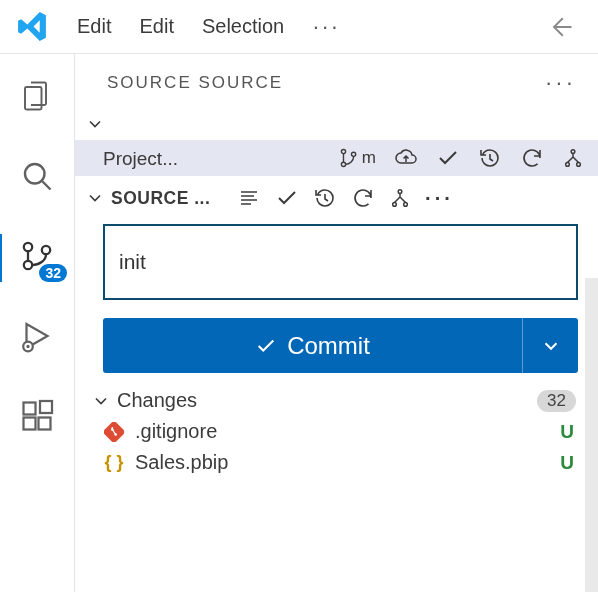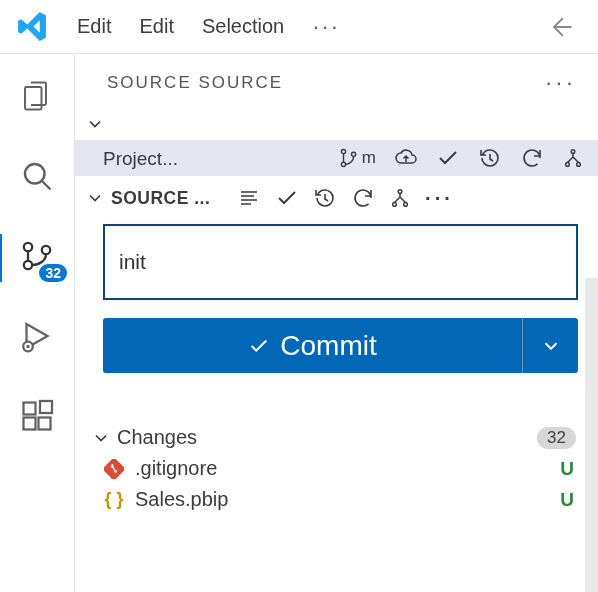--- a/index.html
+++ b/index.html
@@ -114,32 +114,32 @@
   }
   .commit-btn-row {
     display:flex; width:100%; height:55px;
     background:#0267b6;
     color:#fff;
     border-radius:3px;
     overflow:hidden;
   }
   .commit-btn {
     flex:1; display:flex; align-items:center; justify-content:center;
-    gap:10px; font-size:28px; cursor:pointer;
+    gap:10px; font-size:24px; cursor:pointer;
   }
   .commit-split {
     width:56px; display:flex; align-items:center; justify-content:center;
     border-left:1px solid rgba(255,255,255,0.35);
     cursor:pointer;
   }
 
   .changes-header {
     display:flex; align-items:center; gap:6px;
     padding: 16px 22px 4px 16px;
-    font-size:20px; color:#3b3b3b;margin-top:37px;
+    font-size:20px; color:#3b3b3b;
   }
   .changes-header .count {
     margin-left:auto;
     background:#d7d7d8; border-radius:14px;
     font-size:17px; padding:1px 10px; color:#444;
   }
 
   .file-row {
     display:flex; align-items:center; gap:10px;
     padding: 4px 24px 4px 28px;

